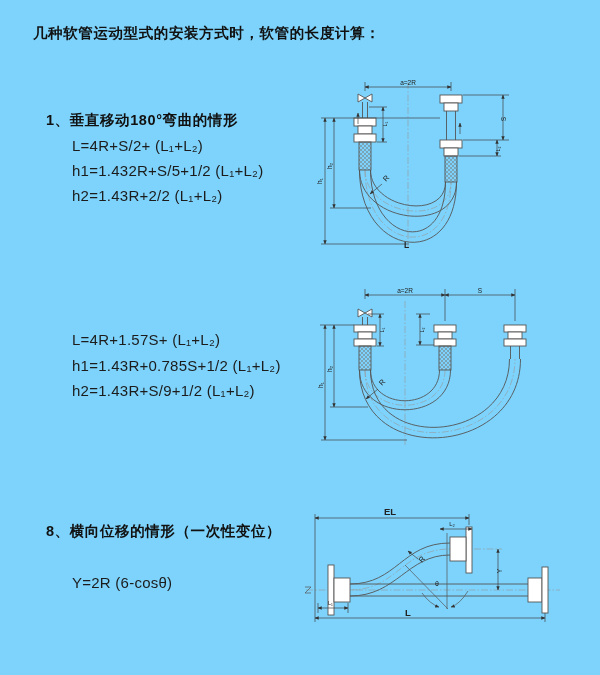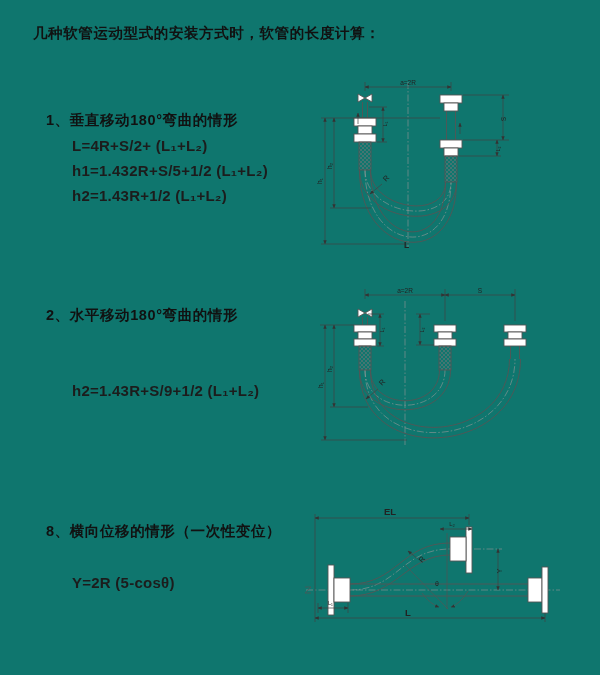--- a/index.html
+++ b/index.html
@@ -1,34 +1,34 @@
 <!DOCTYPE html>
 <html><head>
 <meta charset="utf-8">
 <style>
   html,body{margin:0;padding:0;background:#fff;}
-  .page{position:relative;width:600px;height:675px;background:#0f766e;overflow:hidden;
+  .page{position:relative;width:600px;height:675px;background:#7dd3fc;overflow:hidden;
         font-family:"Liberation Sans","DejaVu Sans",sans-serif;color:#111;}
   .title{position:absolute;left:33px;top:24px;font-size:14.5px;font-weight:bold;letter-spacing:.6px;}
   .heading{position:absolute;left:46px;font-size:14.5px;font-weight:bold;letter-spacing:.6px;}
-  .formula{position:absolute;left:72px;font-size:15px;font-weight:700;color:#1c1c1c;letter-spacing:.25px;}
+  .formula{position:absolute;left:72px;font-size:15px;font-weight:400;color:#1c1c1c;letter-spacing:.25px;}
   svg.dia{position:absolute;}
   svg text{font-family:"Liberation Sans","DejaVu Sans",sans-serif;}
 </style>
 </head>
 <body>
 
 <div class="page">
 
   <div class="title">几种软管运动型式的安装方式时，软管的长度计算：</div>
 
   <div class="heading" style="top:111px">1、垂直移动180°弯曲的情形</div>
   <div class="formula" style="top:137px">L=4R+S/2+ (L₁+L₂)</div>
   <div class="formula" style="top:162px">h1=1.432R+S/5+1/2 (L₁+L₂)</div>
-  <div class="formula" style="top:187px">h2=1.43R+1/2 (L₁+L₂)</div>
+  <div class="formula" style="top:187px">h2=1.43R+2/2 (L₁+L₂)</div>
 
   <svg class="dia" style="left:313px;top:78px" width="212" height="174" viewBox="0 0 212 174">
     <defs>
       <marker id="a1" viewBox="0 0 10 10" refX="9" refY="5" markerWidth="6" markerHeight="6" orient="auto-start-reverse">
         <path d="M0,1L10,5L0,9z" fill="#333"></path>
       </marker>
       <pattern id="xh1" width="4" height="4" patternUnits="userSpaceOnUse">
         <path d="M0,0L4,4M4,0L0,4" stroke="#777" stroke-width="0.5"></path>
       </pattern>
     </defs>
@@ -87,21 +87,22 @@
       <text transform="rotate(-90 9 103)" x="9" y="103" text-anchor="middle">h₁</text>
       <text transform="rotate(-90 19 88)" x="19" y="88" text-anchor="middle">h₂</text>
       <text transform="rotate(-90 74 46)" x="74" y="46" text-anchor="middle" font-size="5.5">L₁</text>
       <text transform="rotate(-90 193 41)" x="193" y="41" text-anchor="middle">S</text>
       <text transform="rotate(-90 187 71)" x="187" y="71" text-anchor="middle" font-size="5.5">L₂</text>
       <text transform="rotate(-45 73 104)" x="73" y="104" font-size="7.5">R</text>
       <text x="91" y="170" font-size="8.5" font-weight="bold">L</text>
     </g>
   </svg>
 
-  <div class="heading" style="top:306px">2、水平移动180°弯曲的情形</div>
+  <div class="formula" style="top:331px">L=4R+1.57S+ (L₁+L₂)</div>
+  <div class="formula" style="top:357px">h1=1.43R+0.785S+1/2 (L₁+L₂)</div>
   <div class="formula" style="top:382px">h2=1.43R+S/9+1/2 (L₁+L₂)</div>
 
   <svg class="dia" style="left:312px;top:283px" width="233" height="165" viewBox="0 0 233 165">
     <defs>
       <marker id="a2" viewBox="0 0 10 10" refX="9" refY="5" markerWidth="6" markerHeight="6" orient="auto-start-reverse">
         <path d="M0,1L10,5L0,9z" fill="#333"></path>
       </marker>
       <pattern id="xh2" width="4" height="4" patternUnits="userSpaceOnUse">
         <path d="M0,0L4,4M4,0L0,4" stroke="#777" stroke-width="0.5"></path>
       </pattern>
@@ -163,21 +164,21 @@
       <text x="168" y="10" text-anchor="middle">S</text>
       <text transform="rotate(-90 11 102)" x="11" y="102" text-anchor="middle">h₁</text>
       <text transform="rotate(-90 20 86)" x="20" y="86" text-anchor="middle">h₂</text>
       <text transform="rotate(-90 72 47)" x="72" y="47" text-anchor="middle" font-size="5.5">L₁</text>
       <text transform="rotate(-90 112 47)" x="112" y="47" text-anchor="middle" font-size="5.5">L₂</text>
       <text transform="rotate(-45 70 103)" x="70" y="103" font-size="7.5">R</text>
     </g>
   </svg>
 
   <div class="heading" style="top:522px">8、横向位移的情形（一次性变位）</div>
-  <div class="formula" style="top:574px">Y=2R (5-cosθ)</div>
+  <div class="formula" style="top:574px">Y=2R (6-cosθ)</div>
 
   <svg class="dia" style="left:302px;top:505px" width="263" height="145" viewBox="0 0 263 145">
     <defs>
       <marker id="a3" viewBox="0 0 10 10" refX="9" refY="5" markerWidth="6" markerHeight="6" orient="auto-start-reverse">
         <path d="M0,1L10,5L0,9z" fill="#333"></path>
       </marker>
     </defs>
     <g stroke="#999" stroke-width="0.6" fill="none" stroke-dasharray="7 2 1.5 2">
       <line x1="4" y1="85" x2="258" y2="85"></line>
       <path d="M48,85 C95,85 100,44 148,44"></path>

